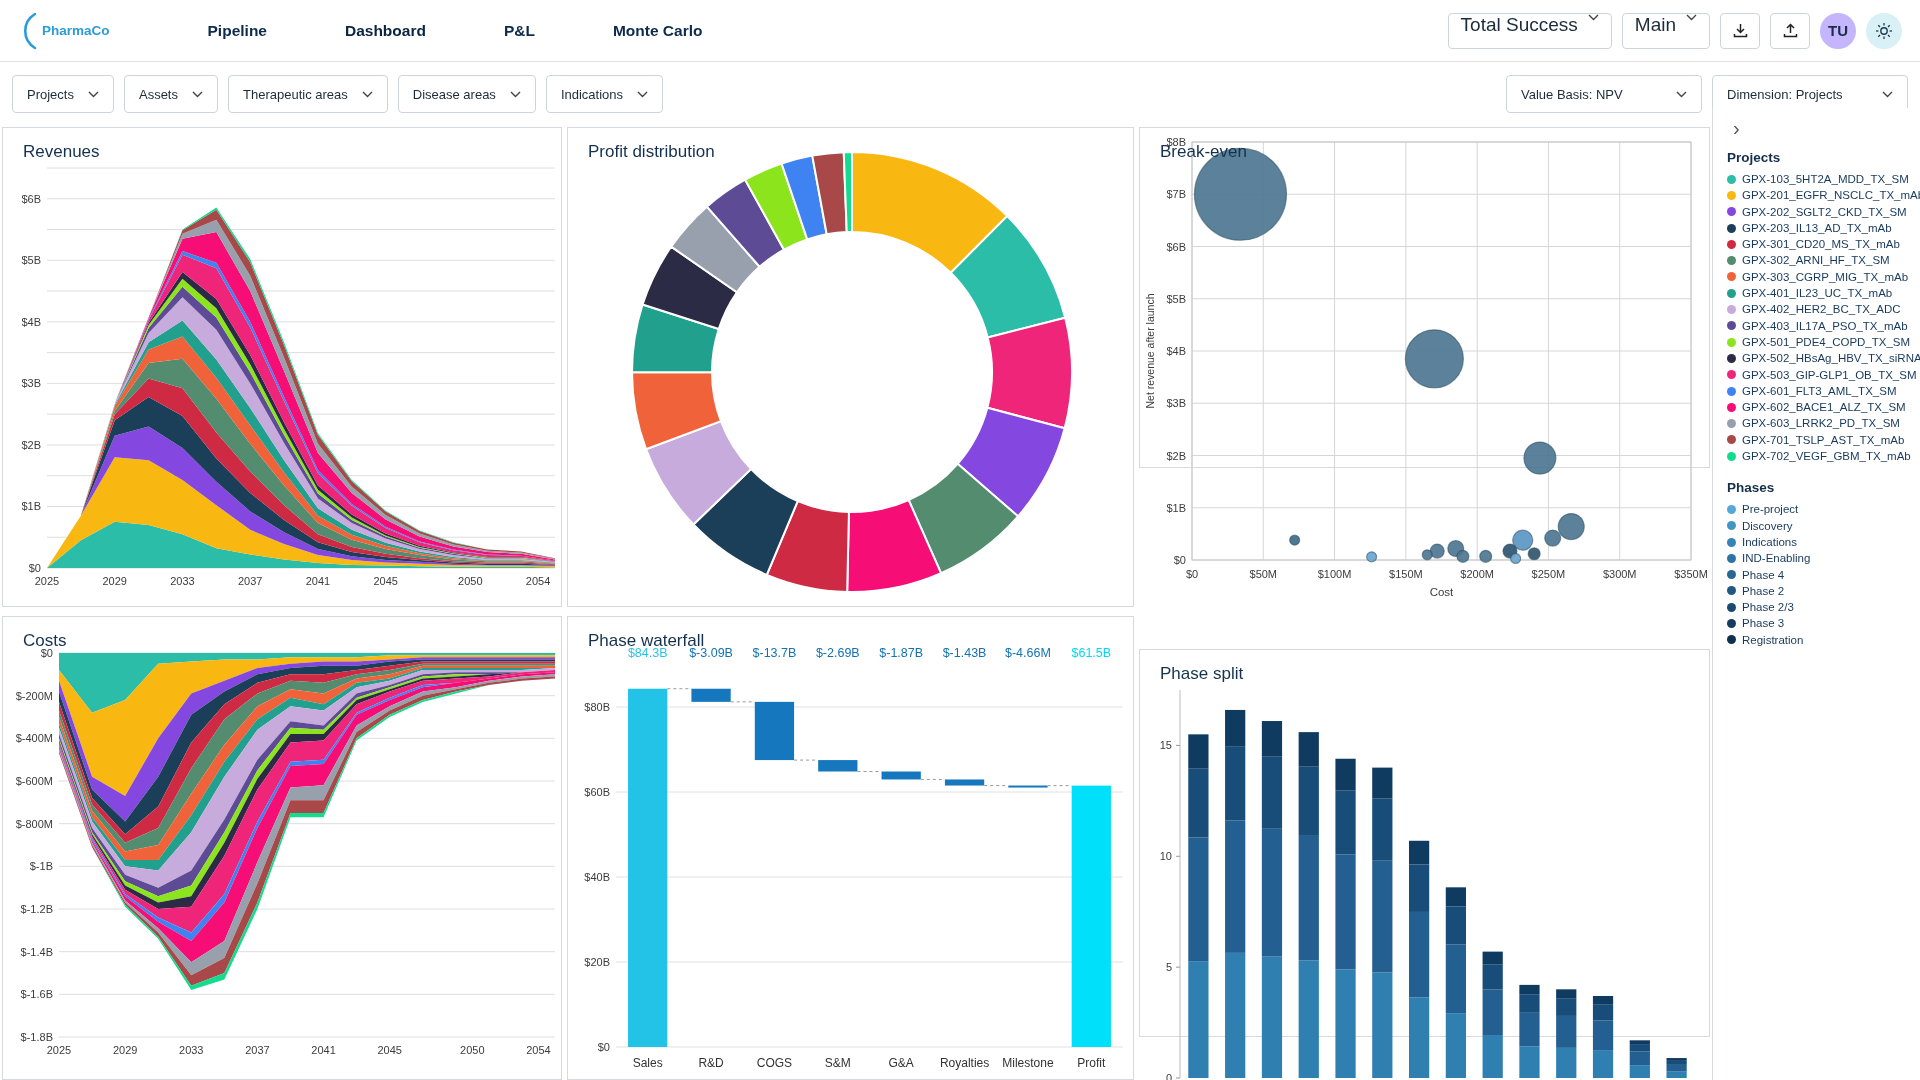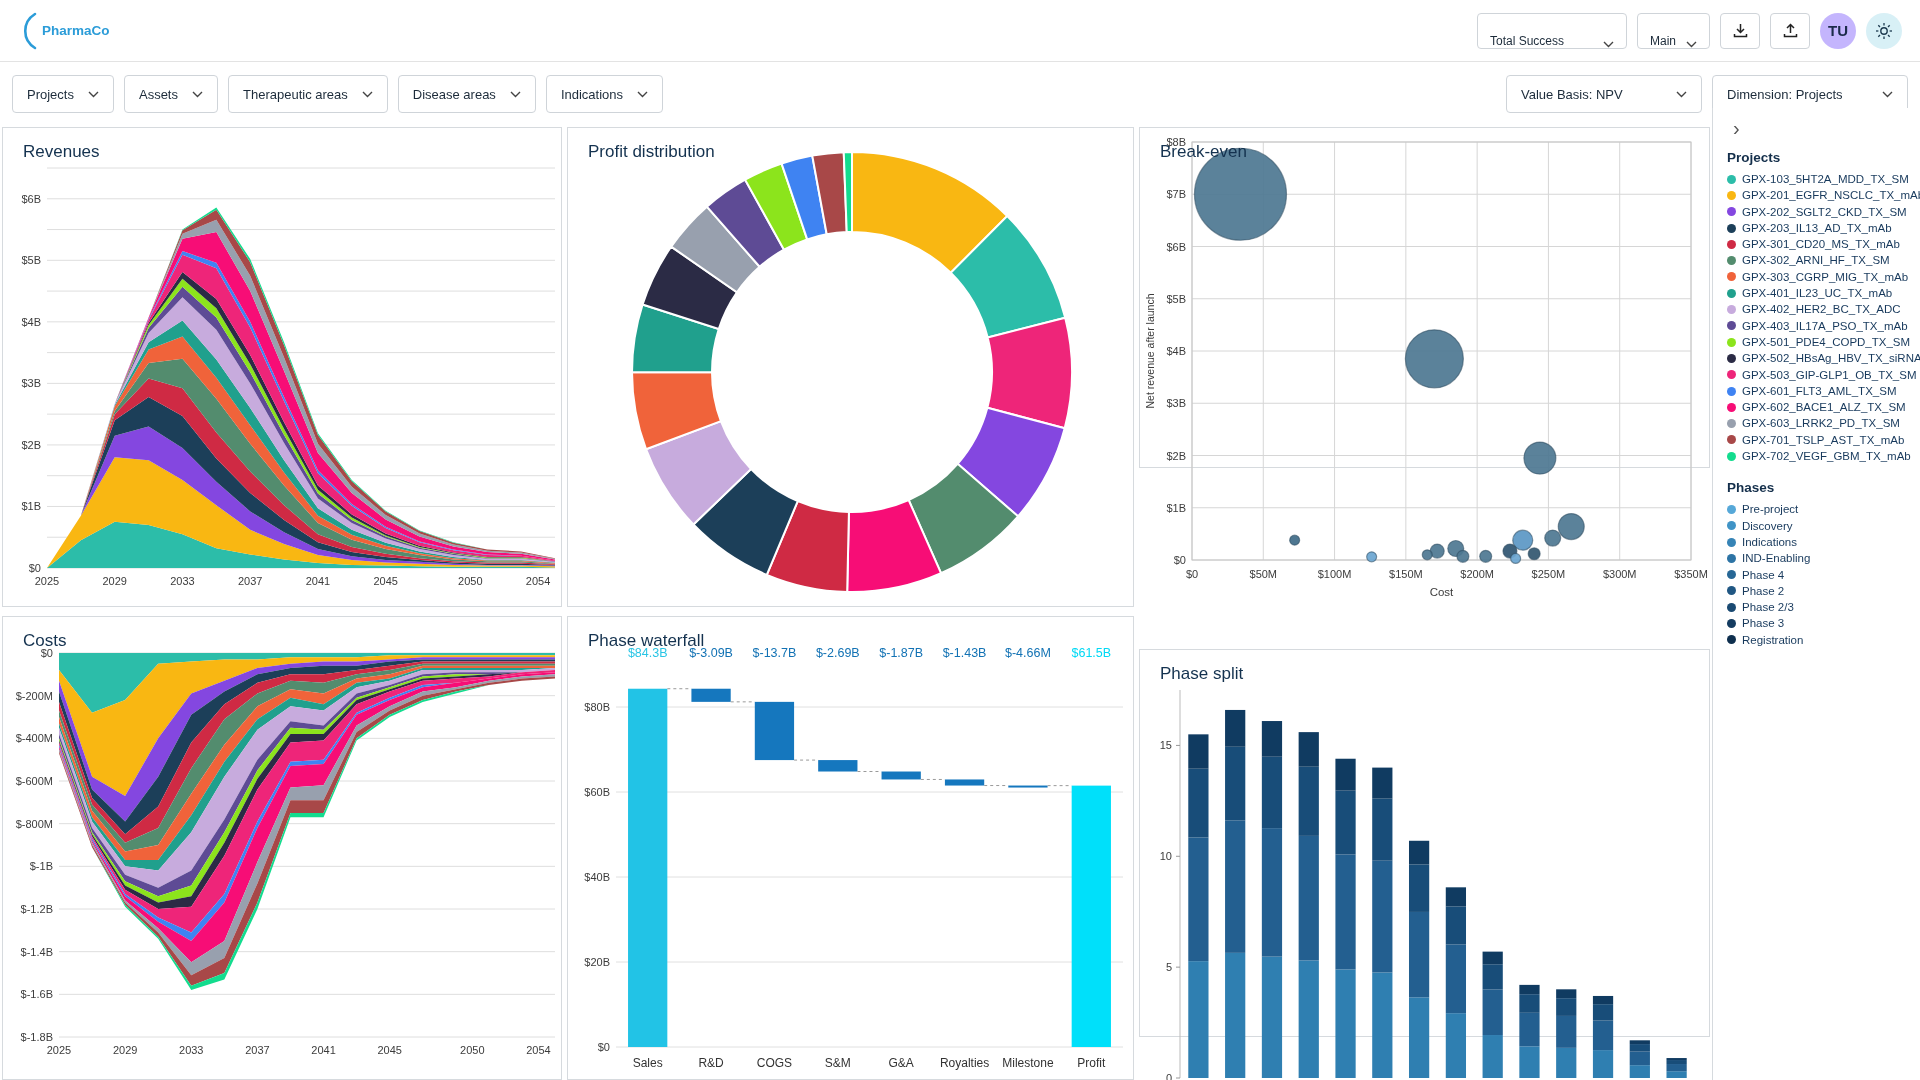--- a/index.html
+++ b/index.html
@@ -5,21 +5,21 @@
   html,body{margin:0;padding:0;background:#fff;font-family:"Liberation Sans",sans-serif;}
   #app{position:relative;width:1920px;height:1080px;overflow:hidden;background:#fff;color:#16324f;}
   
   header{position:absolute;left:0;top:0;width:1920px;height:62px;border-bottom:1px solid #e3e3e3;display:flex;align-items:center;box-sizing:border-box;padding:0 18px;gap:16px;}
   .logo{display:flex;align-items:center;gap:2px;margin-right:82px;}
   .logo span{color:#2b9cd8;font-size:13.5px;font-weight:600;}
   nav{display:flex;align-items:center;gap:78px;flex:0 0 auto;}
   nav .nav-item{font-size:15.5px;font-weight:600;color:#0d2b4b;cursor:pointer;text-decoration:none;}
   nav .nav-item.active{font-weight:700;color:#08243f;}
   .header-right{margin-left:auto;display:flex;align-items:center;gap:10px;}
-  .select-btn{display:flex;align-items:flex-end;justify-content:space-between;gap:10px;height:36px;border:1px solid #cfd4d9;border-radius:4px;background:#fff;padding:0 12px;font-size:12px;color:#1c2b3a;font-family:inherit;cursor:pointer;}
+  .select-btn{display:flex;align-items:flex-start;justify-content:space-between;gap:10px;height:36px;border:1px solid #cfd4d9;border-radius:4px;background:#fff;padding:0 12px;font-size:19px;color:#1c2b3a;font-family:inherit;cursor:pointer;}
   .icon-btn{width:40px;height:36px;border:1px solid #cfd4d9;border-radius:4px;background:#fff;display:flex;align-items:center;justify-content:center;cursor:pointer;}
   .avatar{width:36px;height:36px;border-radius:50%;background:#c4b5fd;color:#1c2b4a;font-size:15px;font-weight:700;display:flex;align-items:center;justify-content:center;}
   .theme-btn{width:36px;height:36px;border-radius:50%;background:#d8f0f6;border:none;display:flex;align-items:center;justify-content:center;cursor:pointer;}
   
   .filterbar{position:absolute;left:0;top:63px;width:1920px;height:62px;display:flex;align-items:center;box-sizing:border-box;padding:0 12px;justify-content:space-between;}
   .filters-left,.filters-right{display:flex;align-items:center;gap:10px;}
   .filter-btn{display:flex;align-items:center;justify-content:space-between;gap:14px;height:38px;border:1px solid #cfd4d9;border-radius:4px;background:#fff;padding:0 14px;font-size:13px;color:#1c2b3a;font-family:inherit;cursor:pointer;}
   .filter-btn.wide{min-width:196px;}
   
   .panel{position:absolute;background:#fff;border:1px solid #d6dade;box-sizing:border-box;}
@@ -38,20 +38,26 @@
 
 <div id="app">
 
   <header>
     <div class="logo">
       <svg width="22" height="40" viewBox="0 0 22 40">
           <path d="M17 3 C4 11 4 29 17 37" fill="none" stroke="#2b9cd8" stroke-width="2.6" stroke-linecap="round"></path>
         </svg>
       <span>PharmaCo</span>
     </div>
+    <nav id="main-nav">
+        <a class="nav-item">Pipeline</a>
+        <a class="nav-item active">Dashboard</a>
+        <a class="nav-item">P&amp;L</a>
+        <a class="nav-item">Monte Carlo</a>
+      </nav>
     <div class="header-right">
       <button class="select-btn" style="min-width:150px">
         <span>Total Success</span>
         <svg width="11" height="7" viewBox="0 0 11 7">
             <path d="M1 1l4.5 4.5L10 1" fill="none" stroke="#444" stroke-width="1.4"></path>
           </svg>
       </button>
       <button class="select-btn">
         <span>Main</span>
         <svg width="11" height="7" viewBox="0 0 11 7">

